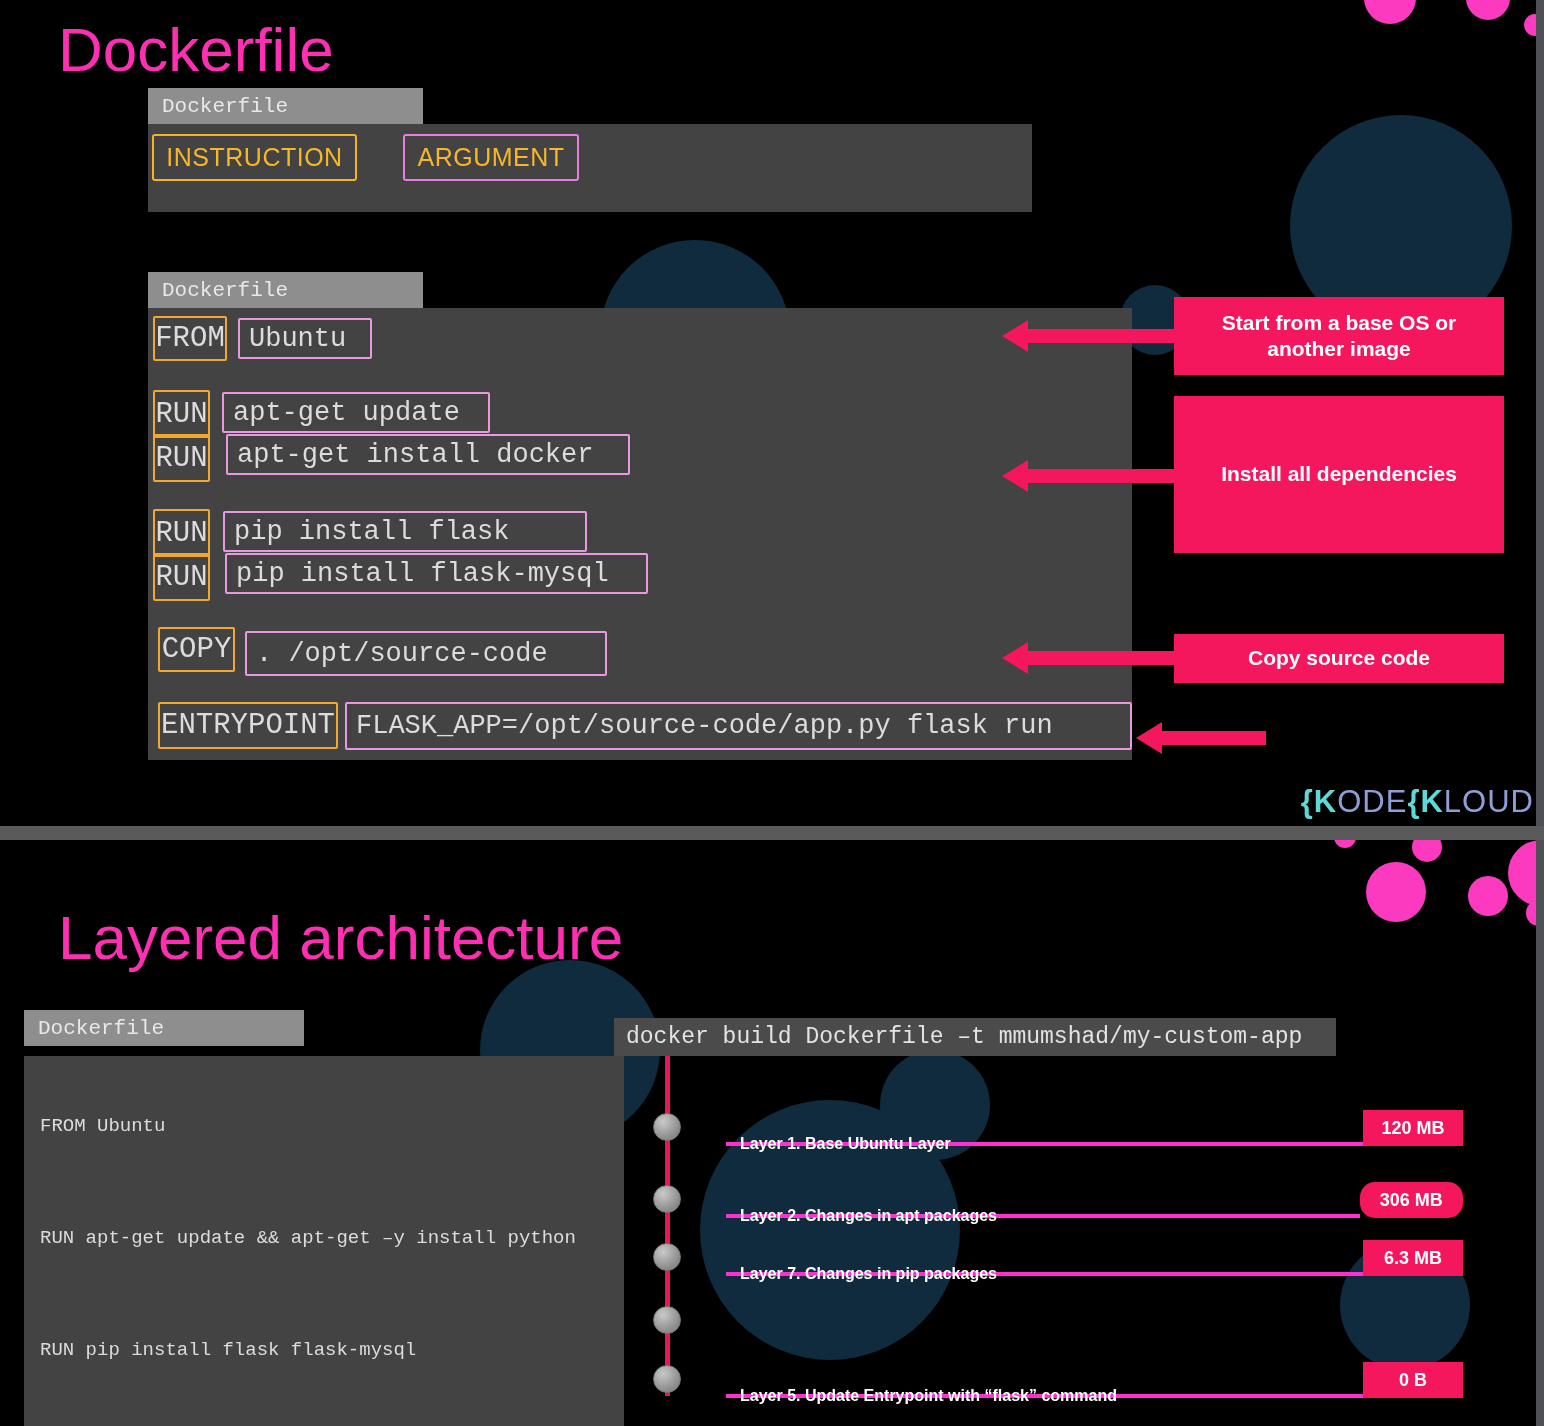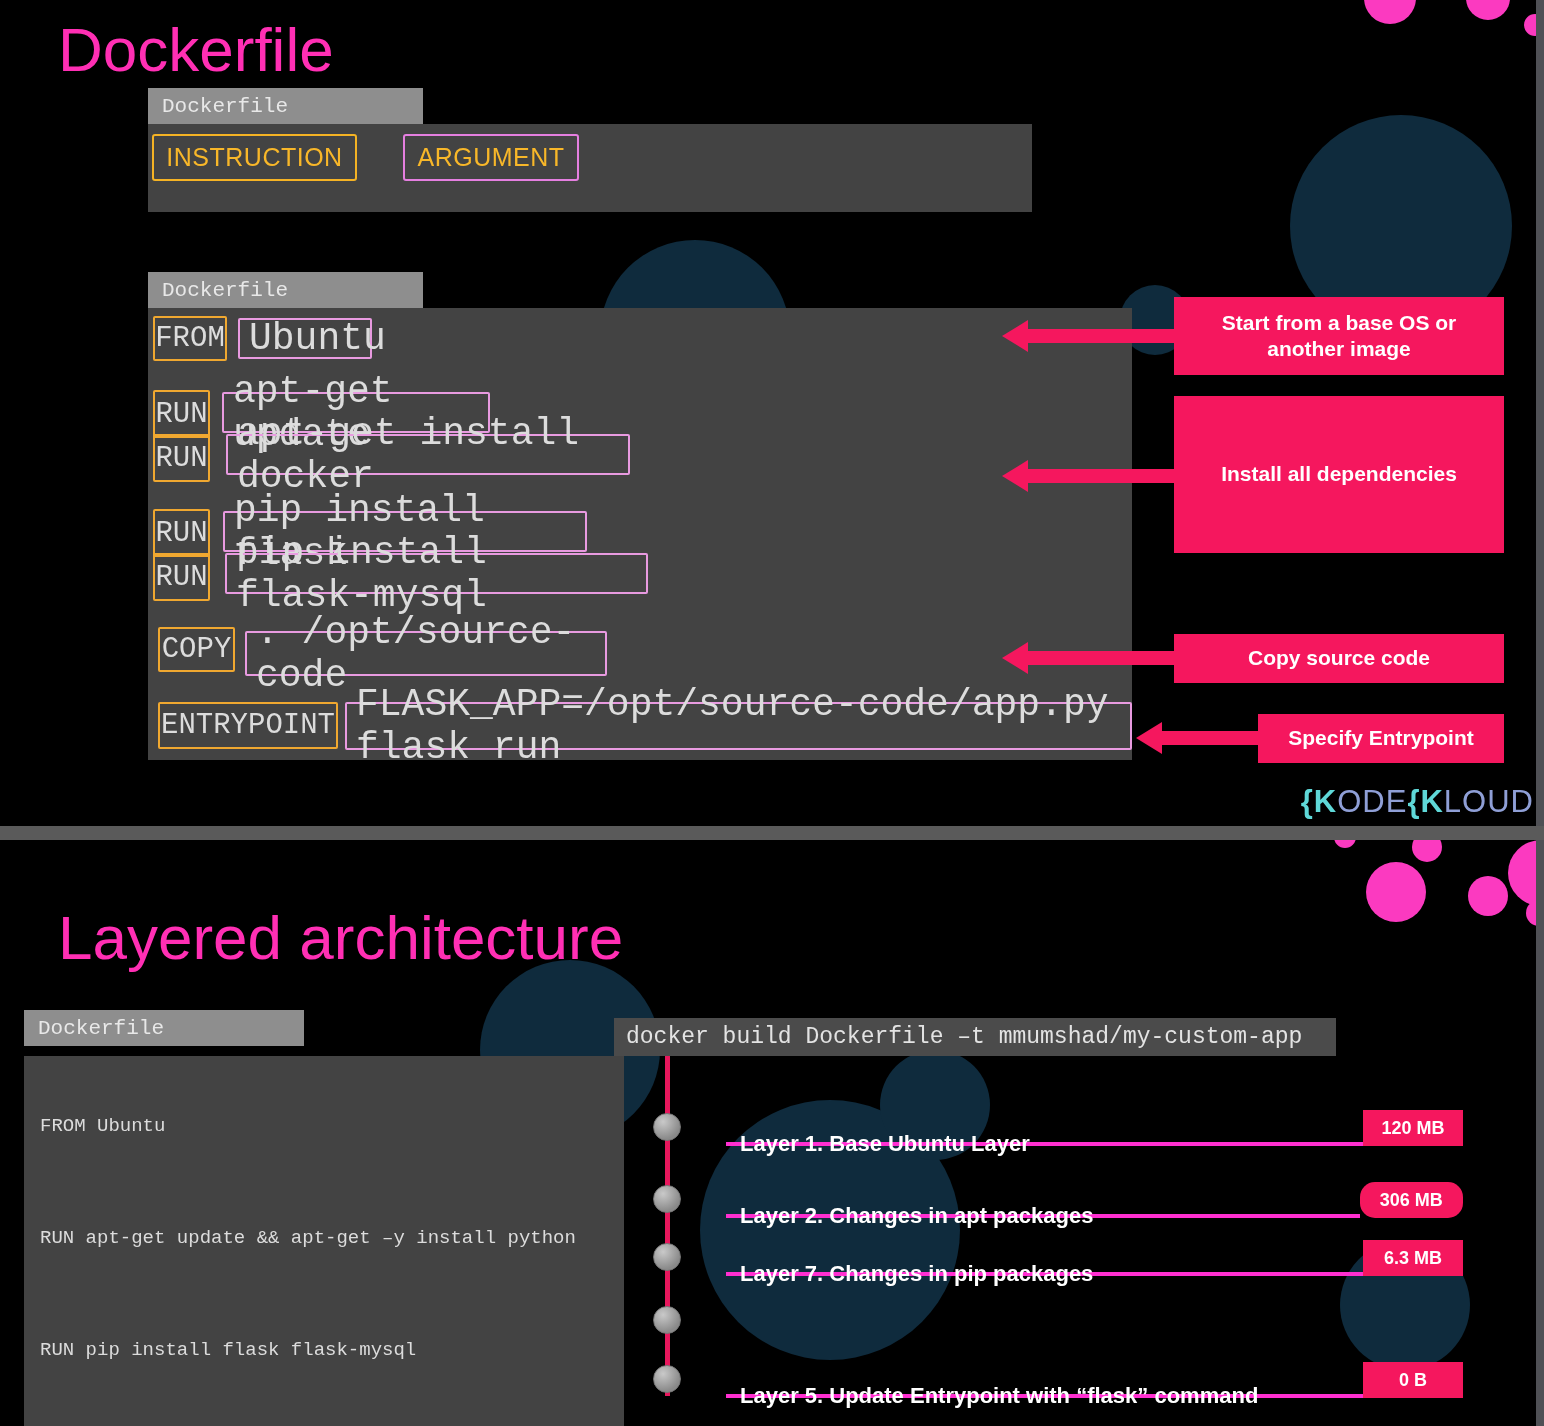--- a/index.html
+++ b/index.html
@@ -72,21 +72,21 @@
     display:flex;align-items:center;justify-content:center;
     border-radius:2px;
     background:transparent;
   }
   .arg{
     position:absolute;
     box-sizing:border-box;
     border:2px solid #e89ae0;
     color:#dcdcdc;
     font-family:"Liberation Mono", monospace;
-    font-size:38px;
+    font-size:27px;
     display:flex;align-items:center;
     padding-left:9px;
     border-radius:2px;
     background:transparent;
   }
 
   
   .callout{
     position:absolute;
     background:#f5175e;
@@ -141,21 +141,21 @@
   .node{
     position:absolute;width:28px;height:28px;border-radius:50%;
     background:radial-gradient(circle at 35% 30%, #c9c9c9, #8a8a8a 70%);
     border:1px solid #777;
     box-sizing:border-box;
   }
   .layer-row{position:absolute;display:flex;height:36px;box-sizing:border-box;}
   .layer-label{
     background:#ff2fd0;
     color:#ffffff;
-    font-size:22px;font-weight:bold;
+    font-size:16px;font-weight:bold;
     display:flex;align-items:center;
     padding-left:14px;
     box-sizing:border-box;
     white-space:nowrap;
     margin-top:32px;
   }
   .layer-size{
     background:#f5175e;
     color:#ffffff;
     font-size:18px;font-weight:bold;
@@ -222,21 +222,20 @@
   <div class="arrow" style="left:1002px;top:651px;width:180px;height:14px;">
     <div class="shaft" style="left:26px;width:154px;"></div>
     <div class="head"></div>
   </div>
   <div class="callout" style="left:1174px;top:634px;width:330px;height:49px;text-align:right;">Copy source code</div>
 
   <div class="arrow" style="left:1136px;top:731px;width:130px;height:14px;">
     <div class="shaft" style="left:26px;width:104px;"></div>
     <div class="head"></div>
   </div>
-  <div class="callout" style="left:1258px;top:714px;width:246px;height:49px;">Specify Entrypoint</div>
 
   <div id="kk-logo">
     <span class="b">{K</span><span class="l">ODE</span><span class="b">{K</span><span class="l">LOUD</span>
   </div>
 
   <div class="edge-strip"></div>
 </div>
 
 <div id="divider"></div>
 

